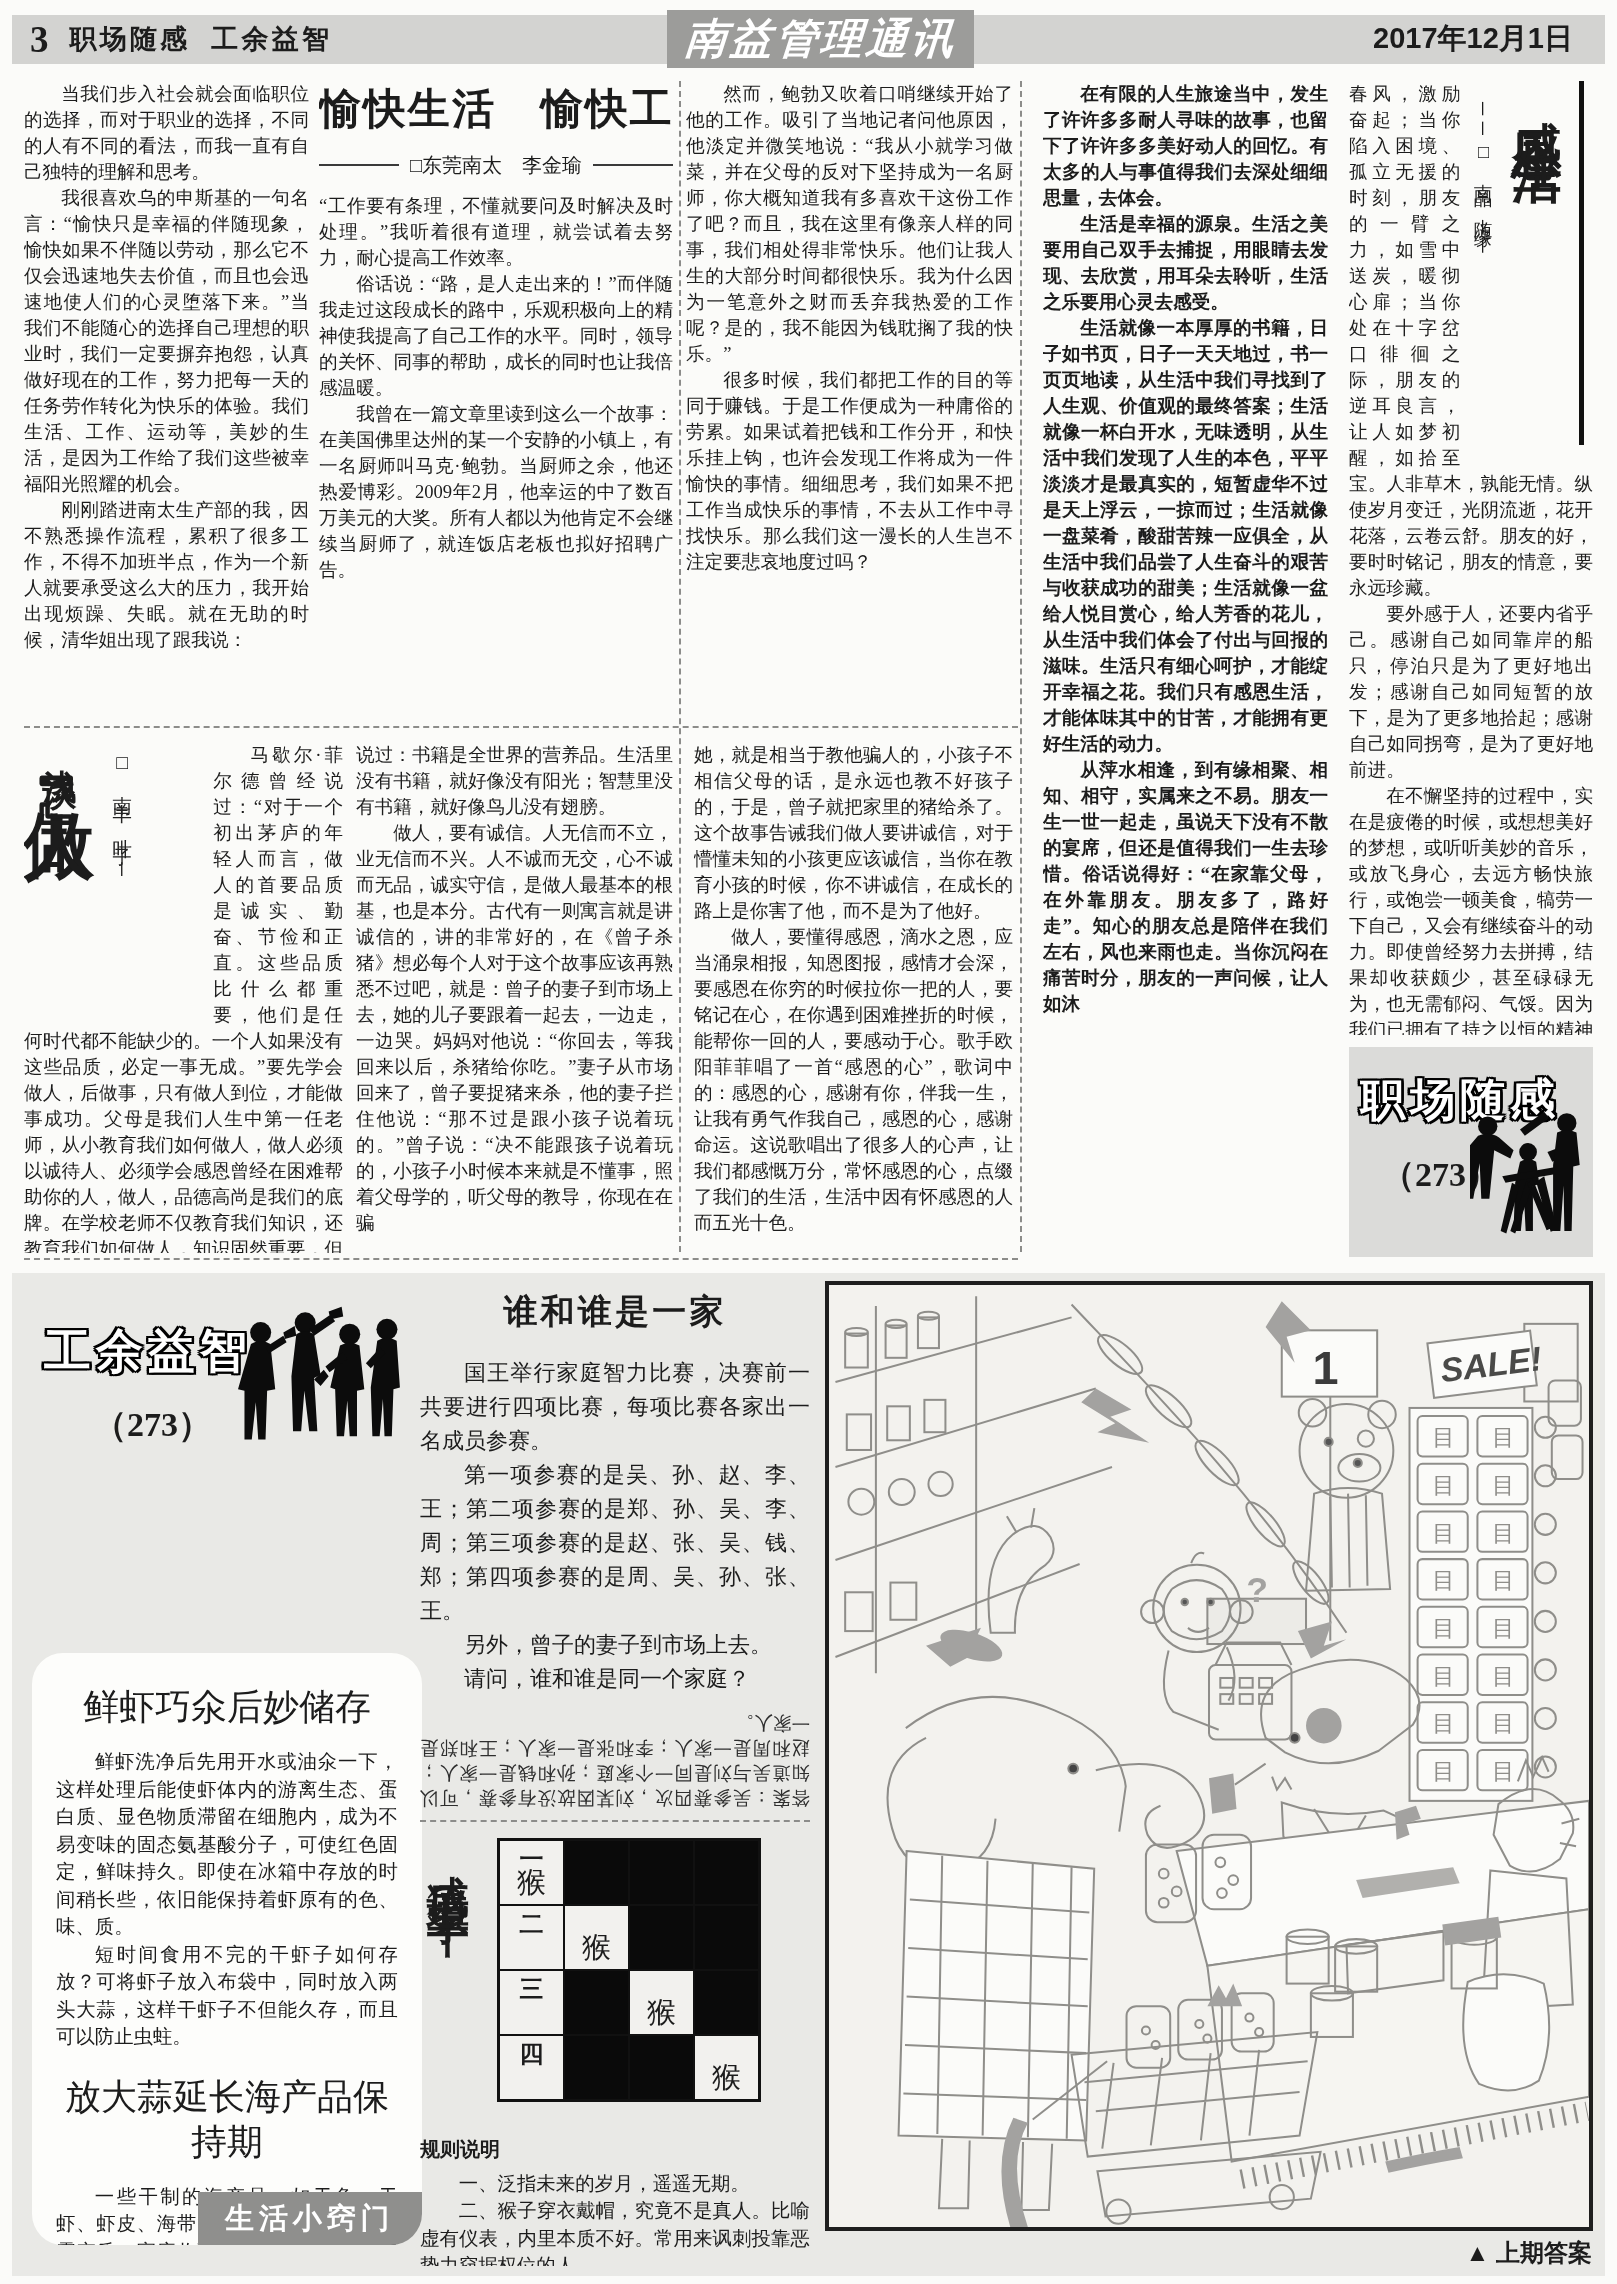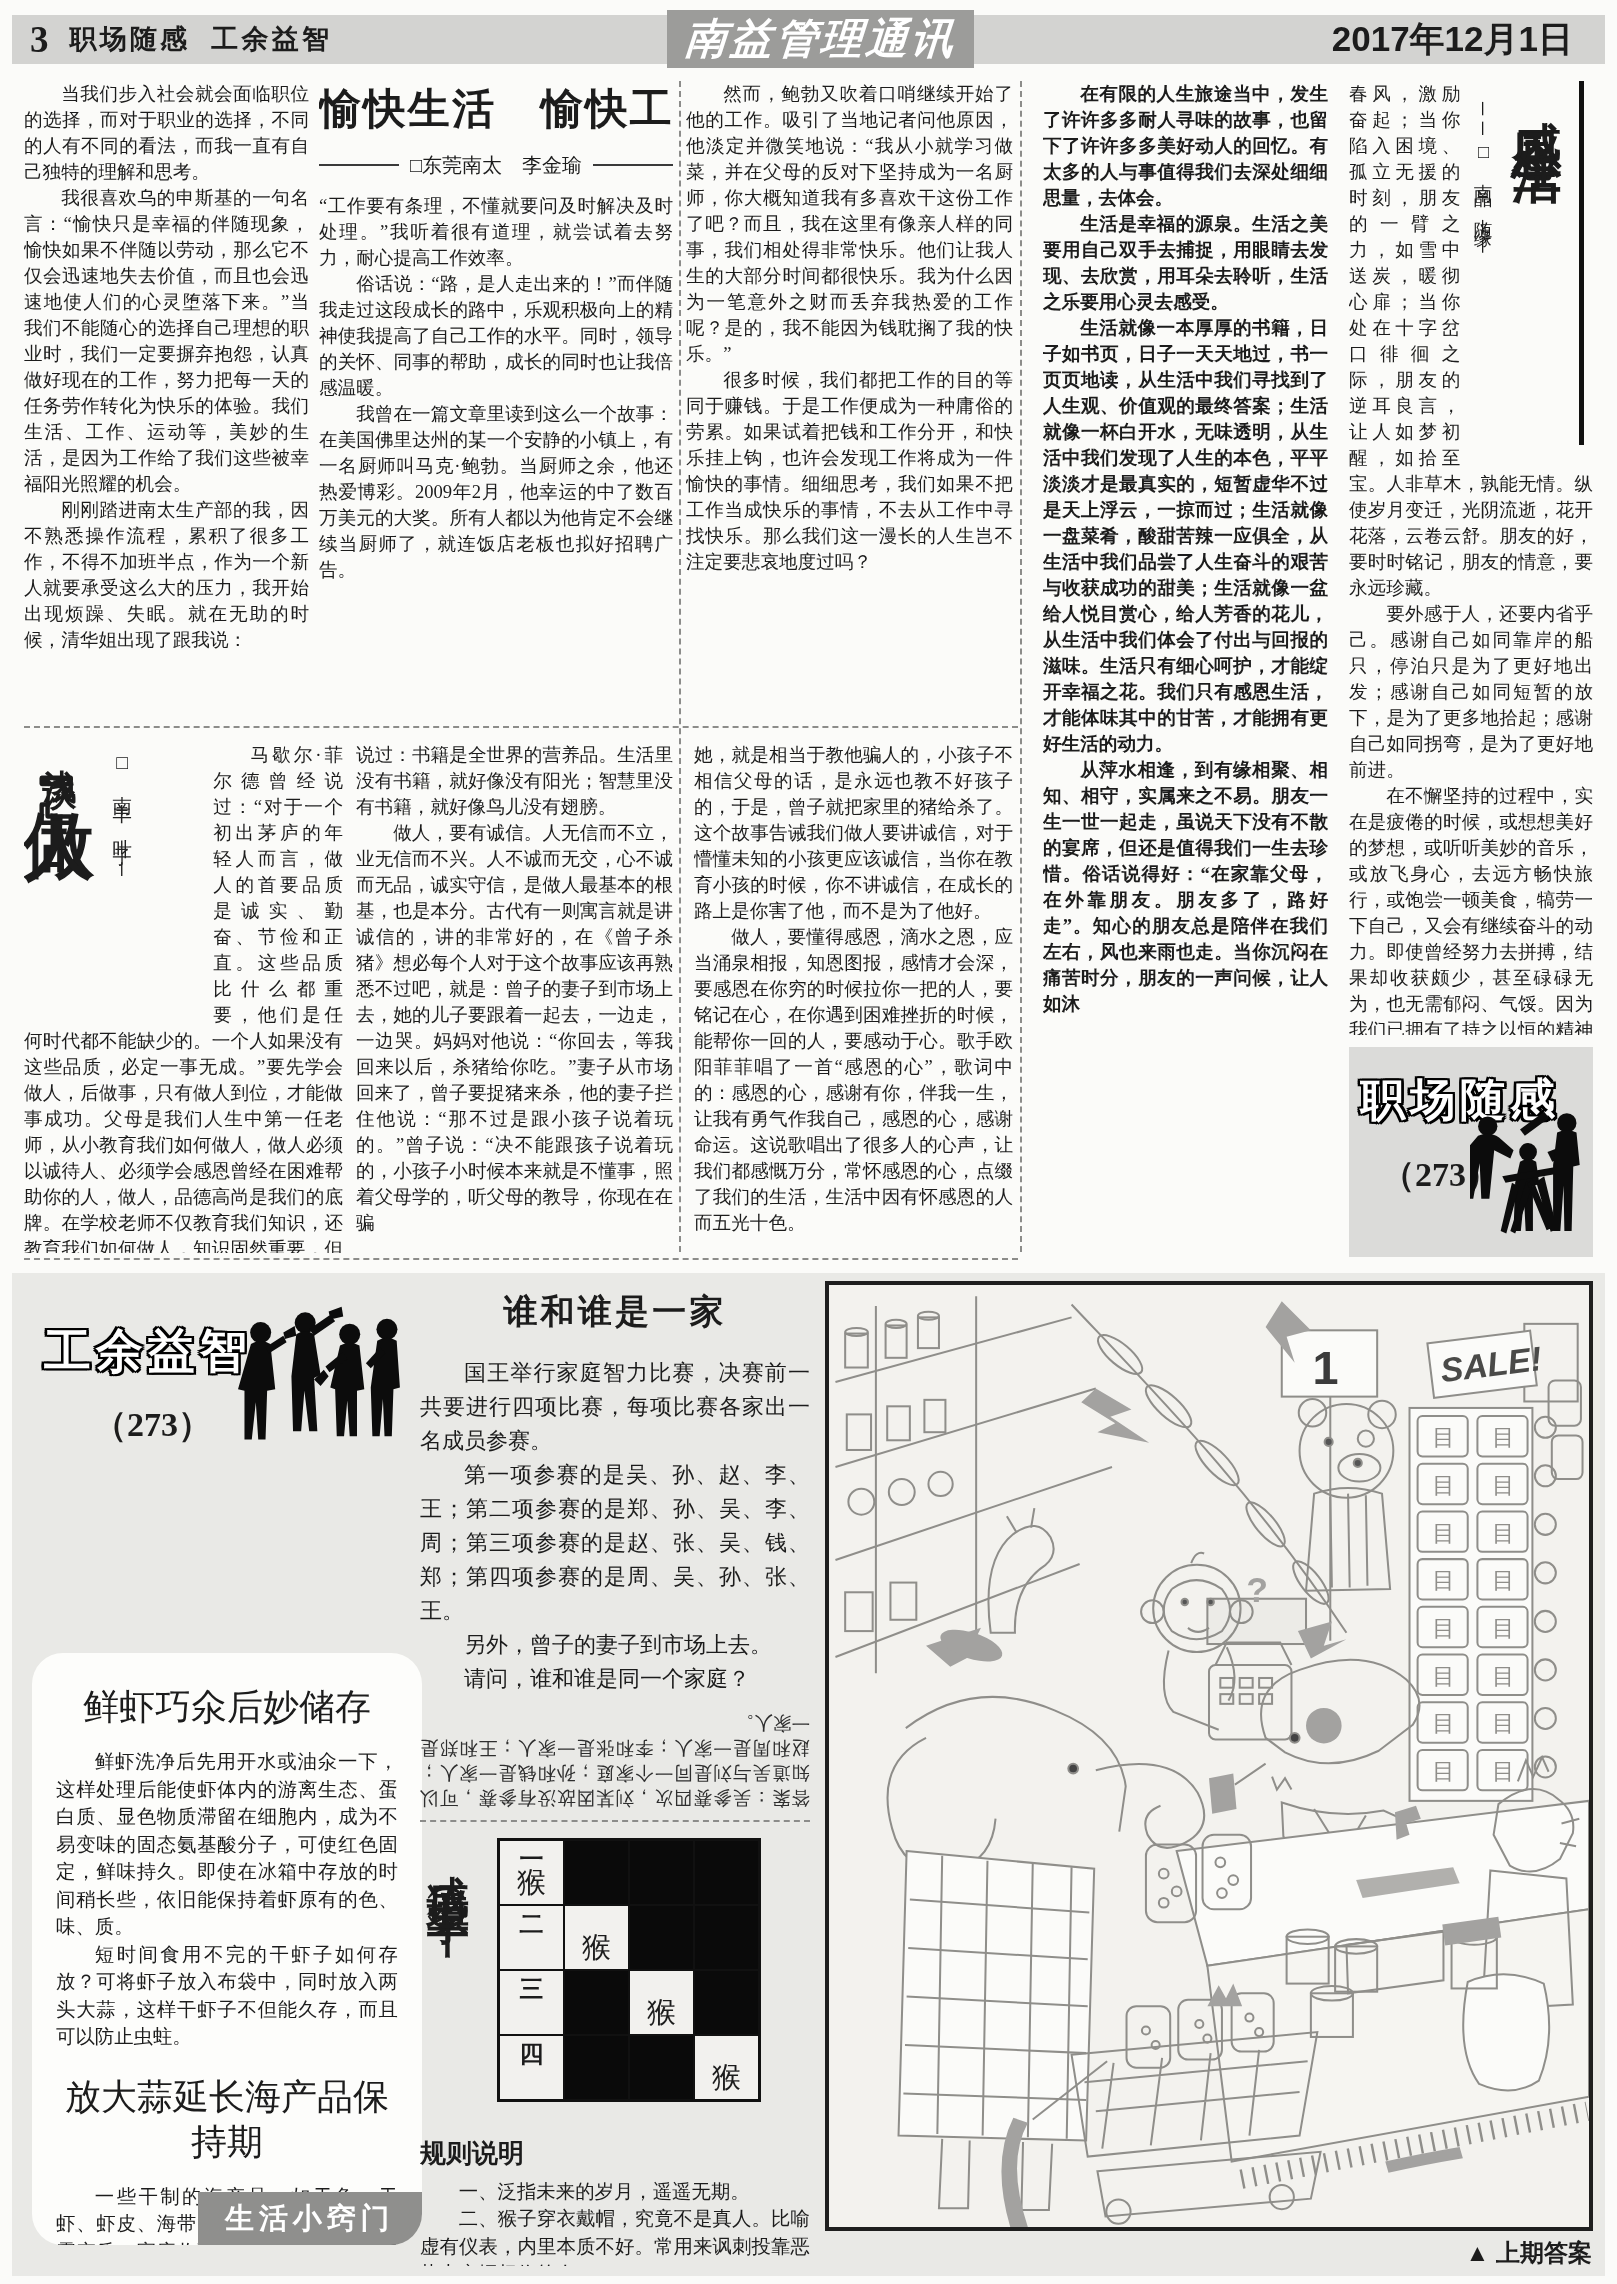--- a/index.html
+++ b/index.html
@@ -8,21 +8,21 @@
   
   .header{position:absolute;left:12px;top:14.6px;width:1593px;height:49px;background:#d3d3d1;
           display:flex;align-items:center;}
   .hdr-left{display:flex;align-items:center;gap:21px;padding-left:18px;}
   .page-num{font-size:37px;font-weight:bold;font-family:"Liberation Serif",serif;}
   .hdr-sec{font-size:27px;font-weight:bold;font-family:"Liberation Sans","DejaVu Sans",sans-serif;letter-spacing:3.2px;}
   .masthead{position:absolute;left:655px;top:-4.9px;width:307px;height:58px;background:#9c9c9a;
             display:flex;align-items:center;justify-content:center;}
   .masthead span{color:#fff;font-size:42px;font-weight:bold;font-style:italic;letter-spacing:3.2px;
                  font-family:"Liberation Serif",serif;transform:skewX(-4deg);}
-  .hdr-date{position:absolute;right:32px;font-size:35px;font-weight:bold;
+  .hdr-date{position:absolute;right:32px;font-size:29px;font-weight:bold;
             font-family:"Liberation Sans","DejaVu Sans",sans-serif;}
   
   .col{position:absolute;overflow:hidden;text-align:justify;}
   .para{margin:0;text-indent:2em;font-size:18.6px;line-height:26px;}
   .para.cont{text-indent:0;}
   .hdash{position:absolute;height:0;border-top:2.4px dashed #8c8c8a;}
   .vdash{position:absolute;width:0;border-left:2.4px dashed #8c8c8a;}
   
   .a1-titlebox{margin-bottom:14.6px;}
   .a1-title{font-size:42px;font-weight:bold;letter-spacing:2.4px;text-align:center;white-space:nowrap;
@@ -74,21 +74,21 @@
   .idiom{display:flex;gap:21px;align-items:flex-start;}
   .idiom-title{writing-mode:vertical-rl;font-size:42px;font-weight:bold;letter-spacing:8px;
                height:275px;margin-top:3.2px;}
   .cw-grid{display:grid;grid-template-columns:repeat(4,65px);grid-template-rows:repeat(4,65px);
            border:2.4px solid #111;}
   .cw-cell{border:1.6px solid #111;position:relative;}
   .cw-white{background:#f2f1ee;}
   .cw-black{background:#0a0a0a;}
   .cw-label{position:absolute;top:1.6px;left:50%;transform:translateX(-50%);font-size:24px;font-weight:bold;}
   .cw-char{position:absolute;bottom:1.6px;left:50%;transform:translateX(-50%);font-size:29px;}
-  .rules-title{font-size:26px;font-weight:bold;margin:19.4px 0 6.5px 0;
+  .rules-title{font-size:20px;font-weight:bold;margin:19.4px 0 6.5px 0;
                font-family:"Liberation Sans","DejaVu Sans",sans-serif;}
   .rule-item{margin:0;text-indent:2em;font-size:19.4px;line-height:27.5px;text-align:justify;}
   
   .illus{position:absolute;left:813px;top:8px;width:768px;height:950px;background:#f3f2ee;
          border:4px solid #1e1e1e;box-sizing:border-box;}
   .illus-caption{position:absolute;right:13px;top:964px;font-size:24px;font-weight:bold;
                  font-family:Liberation Sans, sans-serif;}
   svg text{font-family:"Liberation Sans","DejaVu Sans",sans-serif;}
 </style>
 </head>

